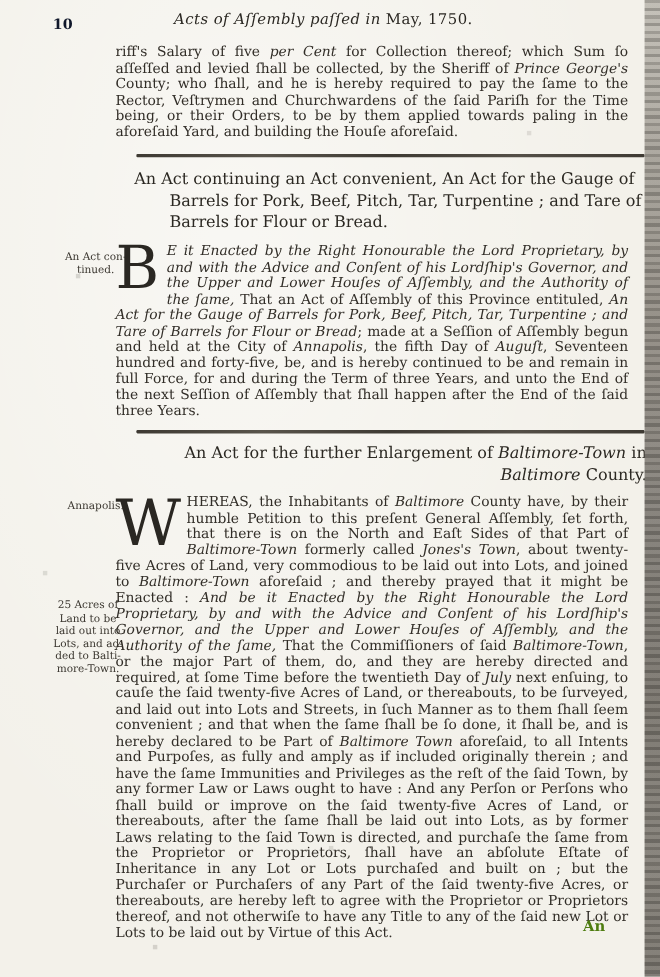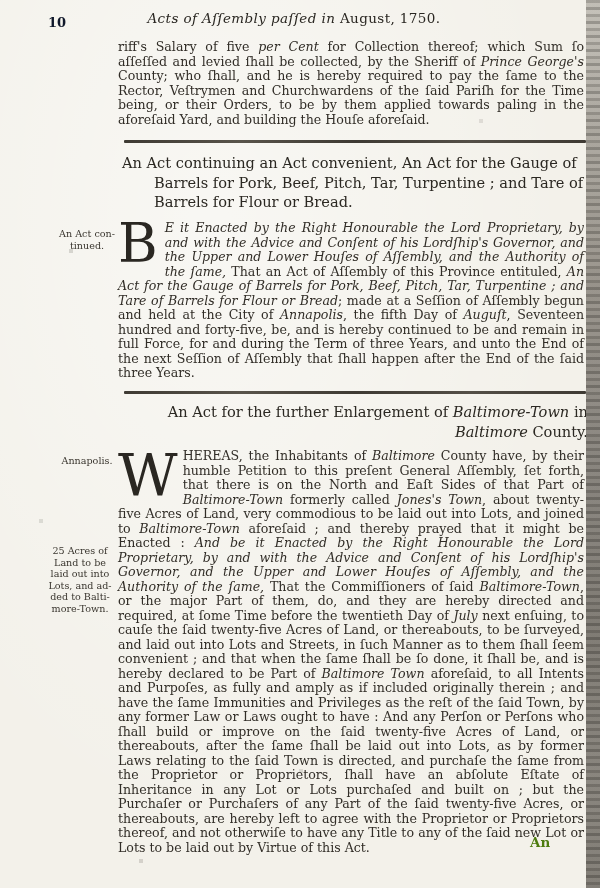--- a/index.html
+++ b/index.html
@@ -11,21 +11,21 @@
       radial-gradient(ellipse at 35% 25%, rgba(255,255,255,.45), transparent 65%),
       #f3f1ea;
     font-family:"DejaVu Serif", serif;
     color:#2e2b25;
     -webkit-font-smoothing:antialiased;
   }
   .running-head { position:absolute; top:10px; left:0; width:588px; text-align:center;
     font-size:13.5px; letter-spacing:.4px; color:#2a2722; }
   .page-number { position:absolute; top:15px; left:48px; font-size:13px; font-weight:bold; color:#0f172a; }
   .para {
-    position:absolute; left:118px; width:466px;
+    position:absolute; left:105px; width:466px;
     font-size:12.6px; line-height:14.5px; text-align:justify;
     margin:0; color:#312d27;
   }
   .para i, .heading i { font-style:italic; }
   .drop-cap {
     float:left; font-weight:normal; color:#2a2722;
     padding:1px 7px 0 0;
   }
   .drop-cap.b { font-size:54px; line-height:44px; }
   .drop-cap.w { font-size:58px; line-height:50px; letter-spacing:-2px; }
@@ -68,21 +68,21 @@
       140px 860px 0 1px rgba(90,85,76,.20),
       480px 120px 0 1px rgba(90,85,76,.14);
   }
 </style>
 </head>
 <body>
 
 <div class="specks"></div>
 
 <div class="page-number">10</div>
-<div class="running-head"><i>Acts of Aſſembly paſſed in </i><span>August, 1750.</span></div>
+<div class="running-head"><i>Acts of Aſſembly paſſed in </i><span>May, 1750.</span></div>
 
 <p class="para" style="top:40px;"><span>riff's Salary of five </span><i>per Cent</i><span> for Collection thereof; which Sum ſo aſſeſſed and levied ſhall be collected, by the Sheriff of </span><i>Prince George's</i><span> County; who ſhall, and he is hereby required to pay the ſame to the Rector, Veſtrymen and Churchwardens of the ſaid Pariſh for the Time being, or their Orders, to be by them applied towards paling in the aforeſaid Yard, and building the Houſe aforeſaid.</span></p>
 
 <div class="rule" style="top:140px;"></div>
 
 <p class="heading hang" style="top:153px;"><span>An Act continuing an Act convenient, An Act for the Gauge of Barrels for Pork, Beef, Pitch, Tar, Turpentine ; and Tare of Barrels for Flour or Bread.</span></p>
 
 <div class="margin-note" style="left:55px; top:228px;">An Act con-
 tinued.</div>
 

